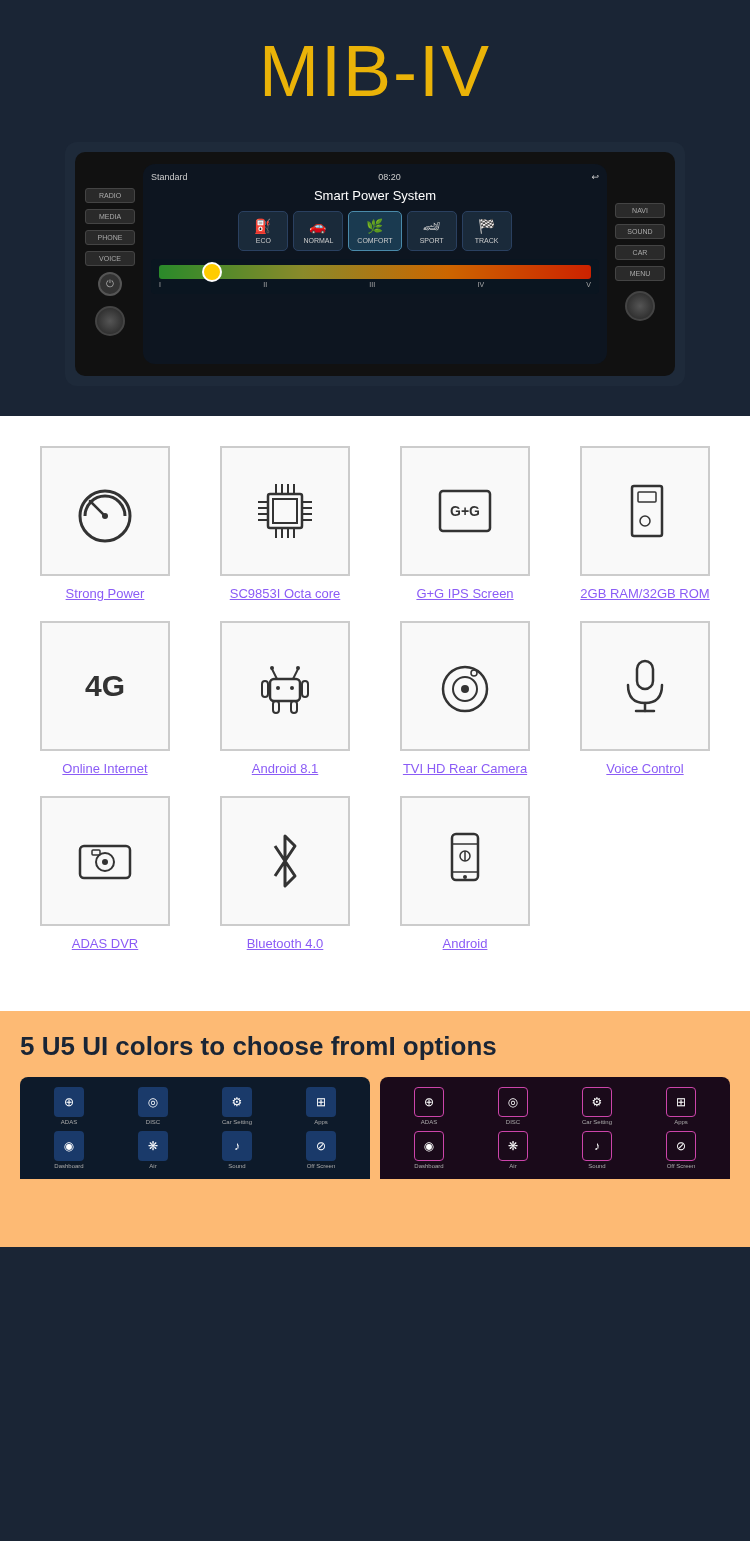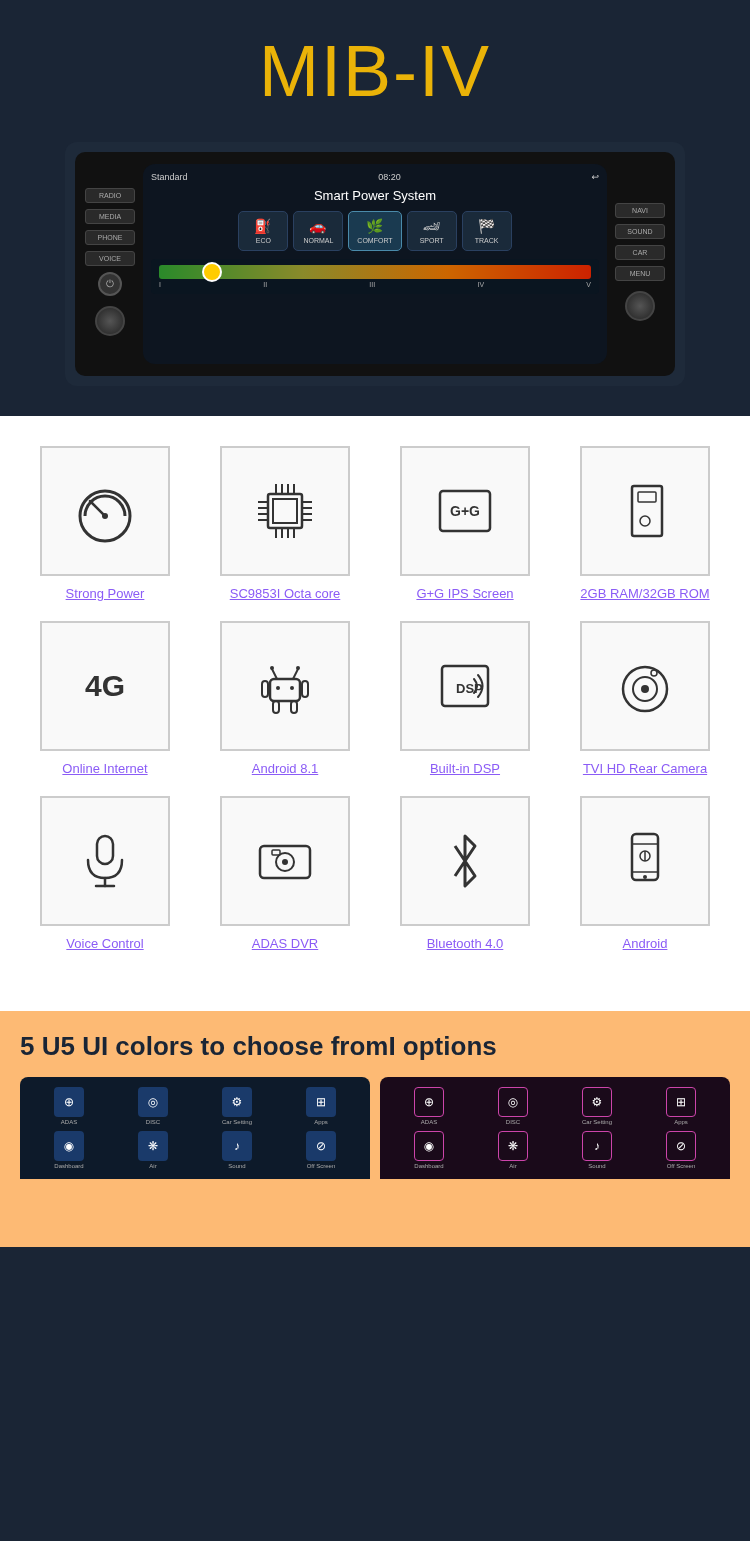--- a/index.html
+++ b/index.html
@@ -434,32 +434,20 @@
           <rect x="12" y="30" width="6" height="16" rx="3" fill="none" stroke="#333" stroke-width="2"></rect>
           <rect x="52" y="30" width="6" height="16" rx="3" fill="none" stroke="#333" stroke-width="2"></rect>
 
           <rect x="23" y="50" width="6" height="12" rx="3" fill="none" stroke="#333" stroke-width="2"></rect>
           <rect x="41" y="50" width="6" height="12" rx="3" fill="none" stroke="#333" stroke-width="2"></rect>
         </svg>
       </div>
       <span class="feature-label">Android 8.1</span>
     </div>
 
-    <div class="feature-item">
-      <div class="feature-icon-box">
-        <svg class="feature-icon-svg" viewBox="0 0 70 70">
-          <rect x="12" y="15" width="46" height="40" rx="3" fill="none" stroke="#333" stroke-width="2.5"></rect>
-          <text x="26" y="42" font-size="13" fill="#333" font-weight="bold">DSP</text>
-
-          <path d="M44 28 Q50 35 44 42" fill="none" stroke="#333" stroke-width="2" stroke-linecap="round"></path>
-          <path d="M48 24 Q57 35 48 46" fill="none" stroke="#333" stroke-width="2" stroke-linecap="round"></path>
-        </svg>
-      </div>
-      <span class="feature-label">Built-in DSP</span>
-    </div>
 
     <div class="feature-item">
       <div class="feature-icon-box">
         <svg class="feature-icon-svg" viewBox="0 0 70 70">
           <circle cx="35" cy="38" r="22" fill="none" stroke="#333" stroke-width="2.5"></circle>
           <circle cx="35" cy="38" r="12" fill="none" stroke="#333" stroke-width="2"></circle>
           <circle cx="35" cy="38" r="4" fill="#333"></circle>
           <circle cx="44" cy="22" r="3" fill="none" stroke="#333" stroke-width="1.5"></circle>
         </svg>
       </div>

